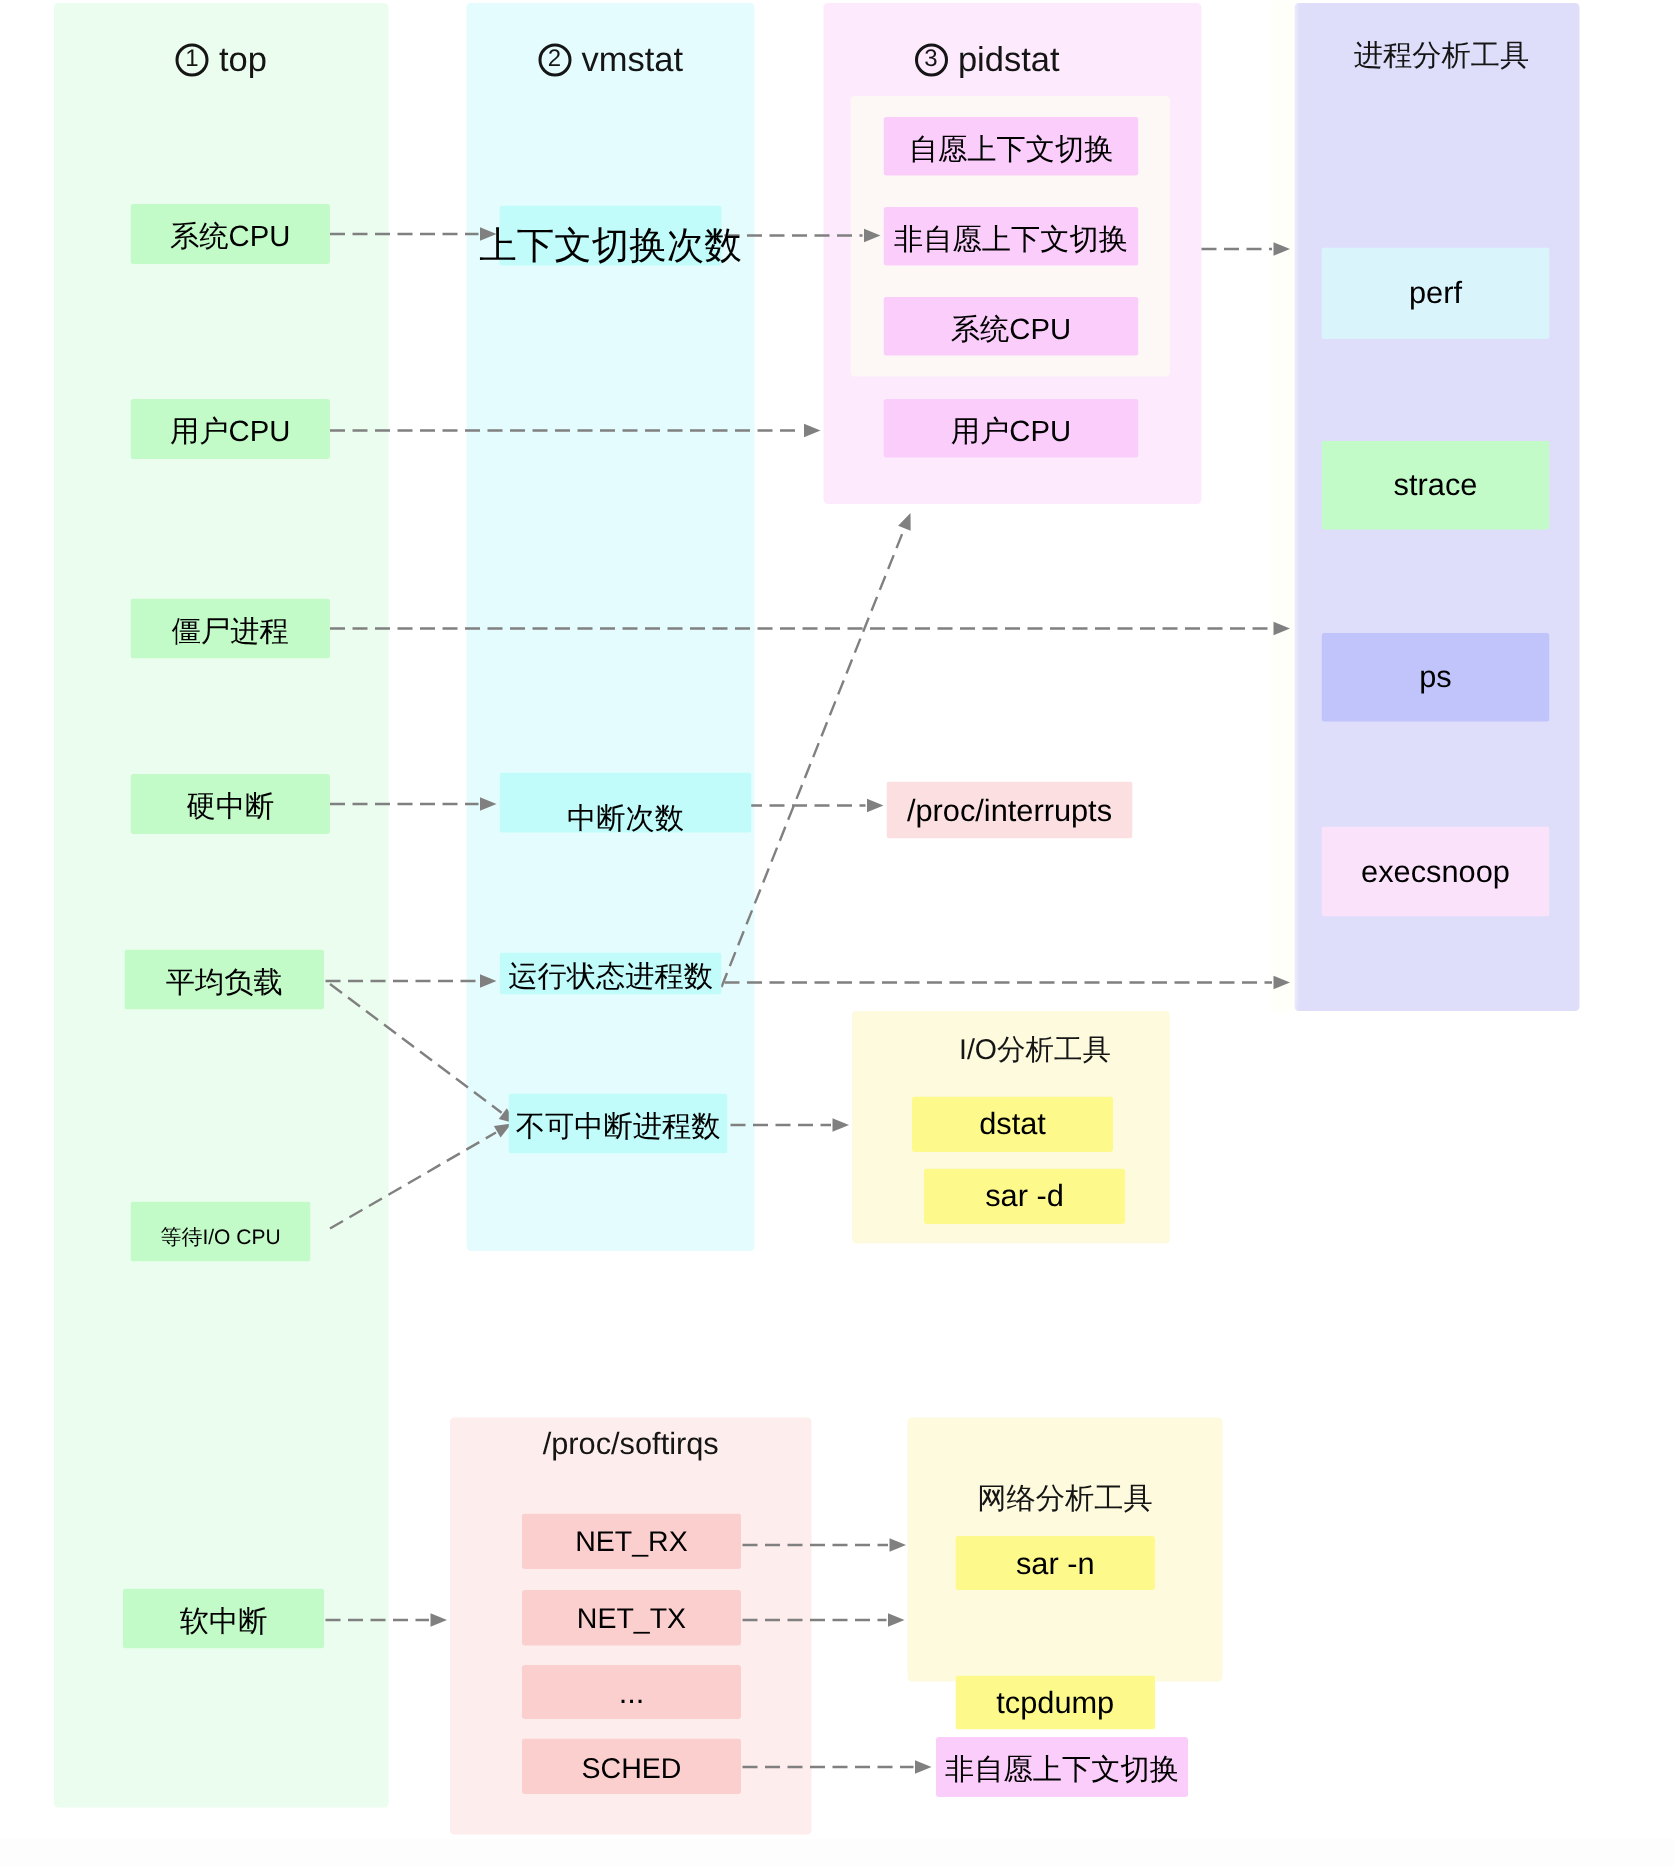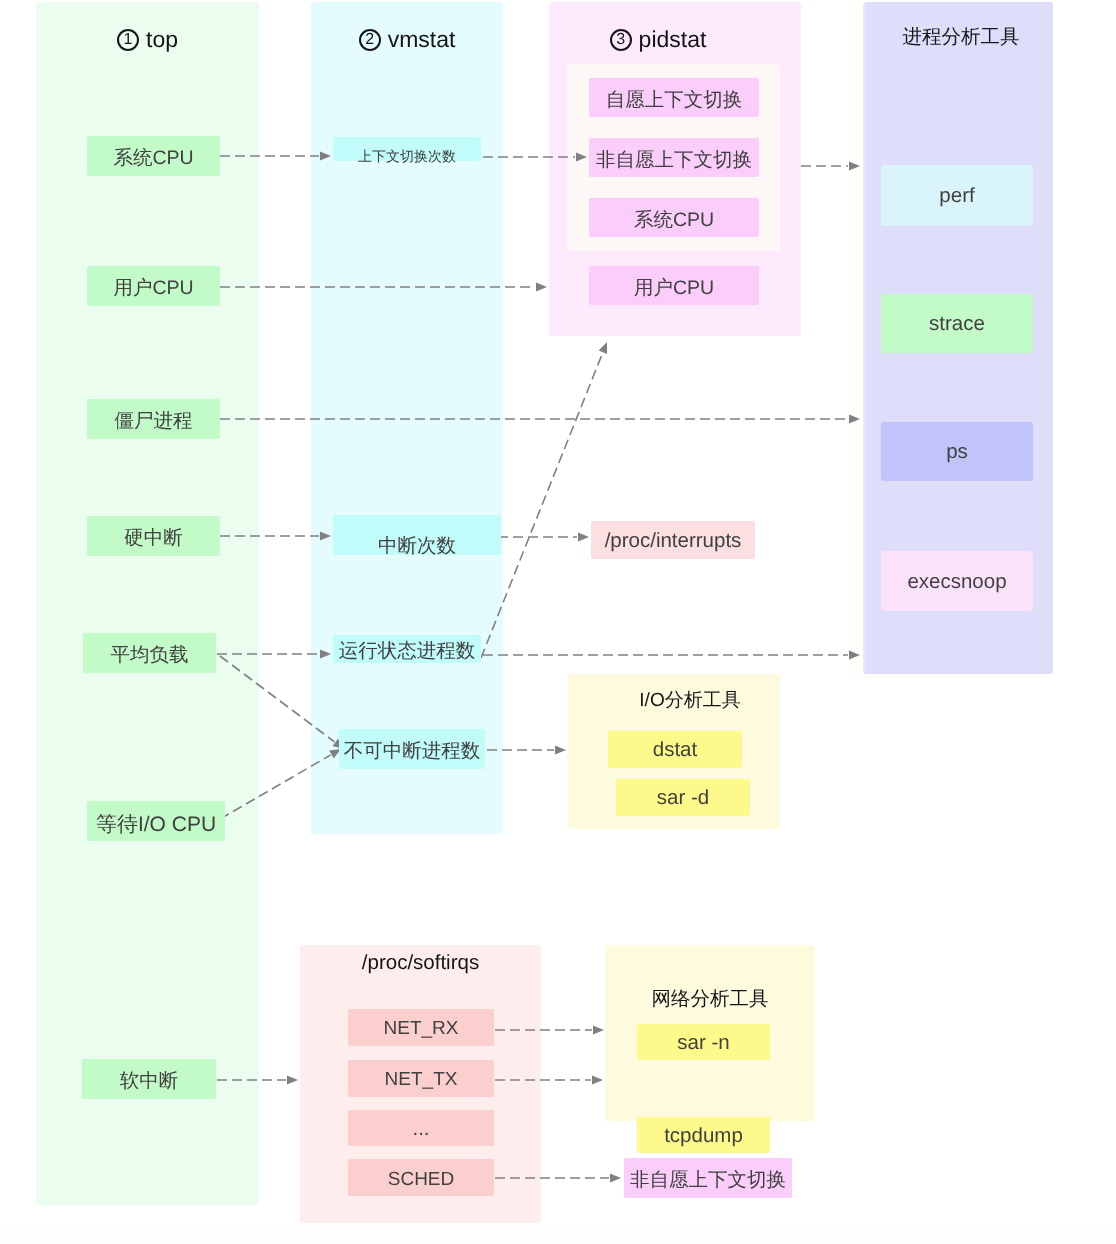--- a/index.html
+++ b/index.html
@@ -12,21 +12,21 @@
   #canvas{position:absolute;left:0;top:0;width:1116px;height:1244px;}
   .lane,.group{position:absolute;border-radius:3px;}
   .lane-title,.group-title{position:absolute;left:0;right:0;
        display:flex;align-items:center;justify-content:center;
        color:#151515;white-space:nowrap;line-height:1;
        will-change:transform;}
   .circnum{display:inline-flex;align-items:center;justify-content:center;
        border:2px solid #151515;border-radius:50%;box-sizing:border-box;
        margin-right:7px;font-weight:400;}
   .node{position:absolute;display:flex;align-items:center;justify-content:center;
-        border-radius:2px;color:#404040;line-height:1;white-space:nowrap;
+        border-radius:2px;color:#000000;line-height:1;white-space:nowrap;
         will-change:transform;}
   svg#edges{position:absolute;left:0;top:0;width:1116px;height:1244px;
        pointer-events:none;overflow:visible;}
   #page-footer{position:absolute;left:0;top:1226px;width:1116px;height:18px;
        background:#fdfdfe;}
 </style>
 </head>
 <body>
 
 <div id="canvas">
@@ -138,23 +138,23 @@
         <path d="M 495 1178 L 609 1178" stroke="#808080" stroke-width="1.6" fill="none" stroke-dasharray="10 5"></path>
         <path d="M 621 1178 L 610 1182.5 L 610 1173.5 Z" fill="#808080"></path>
       </g>
     </svg>
   <div id="nodes-layer">
       <div class="node" style="left: 87px; top: 136px; width: 133px; height: 40px; background: rgb(195, 251, 200); font-size: 19.5px; padding-top: 6px; box-sizing: border-box;">系统CPU</div>
       <div class="node" style="left: 87px; top: 266px; width: 133px; height: 40px; background: rgb(195, 251, 200); font-size: 19.5px; padding-top: 6px; box-sizing: border-box;">用户CPU</div>
       <div class="node" style="left: 87px; top: 399px; width: 133px; height: 40px; background: rgb(195, 251, 200); font-size: 19.5px; padding-top: 6px; box-sizing: border-box;">僵尸进程</div>
       <div class="node" style="left: 87px; top: 516px; width: 133px; height: 40px; background: rgb(195, 251, 200); font-size: 19.5px; padding-top: 6px; box-sizing: border-box;">硬中断</div>
       <div class="node" style="left: 83px; top: 633px; width: 133px; height: 40px; background: rgb(195, 251, 200); font-size: 19.5px; padding-top: 6px; box-sizing: border-box;">平均负载</div>
-      <div class="node" style="left: 87px; top: 801px; width: 138px; height: 40px; background: rgb(195, 251, 200); font-size: 21px; padding-top: 6px; box-sizing: border-box;">等待I/O CPU</div>
+      <div class="node" style="left: 87px; top: 801px; width: 120px; height: 40px; background: rgb(195, 251, 200); font-size: 14px; padding-top: 6px; box-sizing: border-box;">等待I/O CPU</div>
       <div class="node" style="left: 82px; top: 1059px; width: 134px; height: 40px; background: rgb(195, 251, 200); font-size: 19.5px; padding-top: 6px; box-sizing: border-box;">软中断</div>
-      <div class="node" style="left: 333px; top: 137px; width: 148px; height: 24px; background: rgb(193, 251, 250); font-size: 14px; padding-top: 14px; box-sizing: border-box;">上下文切换次数</div>
+      <div class="node" style="left: 333px; top: 137px; width: 148px; height: 40px; background: rgb(193, 251, 250); font-size: 25px; padding-top: 14px; box-sizing: border-box;">上下文切换次数</div>
       <div class="node" style="left: 333px; top: 515px; width: 168px; height: 40px; background: rgb(193, 251, 250); font-size: 19.5px; padding-top: 23px; box-sizing: border-box;">中断次数</div>
       <div class="node" style="left: 333px; top: 635px; width: 148px; height: 28px; background: rgb(193, 251, 250); font-size: 19.5px; padding-top: 6px; box-sizing: border-box;">运行状态进程数</div>
       <div class="node" style="left: 339px; top: 729px; width: 146px; height: 40px; background: rgb(193, 251, 250); font-size: 19.5px; padding-top: 6px; box-sizing: border-box;">不可中断进程数</div>
       <div class="node" style="left: 589px; top: 78px; width: 170px; height: 39px; background: rgb(251, 205, 251); font-size: 19.5px; padding-top: 6px; box-sizing: border-box;">自愿上下文切换</div>
       <div class="node" style="left: 589px; top: 138px; width: 170px; height: 39px; background: rgb(251, 205, 251); font-size: 19.5px; padding-top: 6px; box-sizing: border-box;">非自愿上下文切换</div>
       <div class="node" style="left: 589px; top: 198px; width: 170px; height: 39px; background: rgb(251, 205, 251); font-size: 19.5px; padding-top: 6px; box-sizing: border-box;">系统CPU</div>
       <div class="node" style="left: 589px; top: 266px; width: 170px; height: 39px; background: rgb(251, 205, 251); font-size: 19.5px; padding-top: 6px; box-sizing: border-box;">用户CPU</div>
       <div class="node" style="left: 591px; top: 521px; width: 164px; height: 38px; background: rgb(252, 223, 224); font-size: 20.5px; padding-top: 2px; box-sizing: border-box;">/proc/interrupts</div>
       <div class="node" style="left: 608px; top: 731px; width: 134px; height: 37px; background: rgb(253, 250, 139); font-size: 20.5px; padding-top: 2px; box-sizing: border-box;">dstat</div>
       <div class="node" style="left: 616px; top: 779px; width: 134px; height: 37px; background: rgb(253, 250, 139); font-size: 20.5px; padding-top: 2px; box-sizing: border-box;">sar -d</div>

